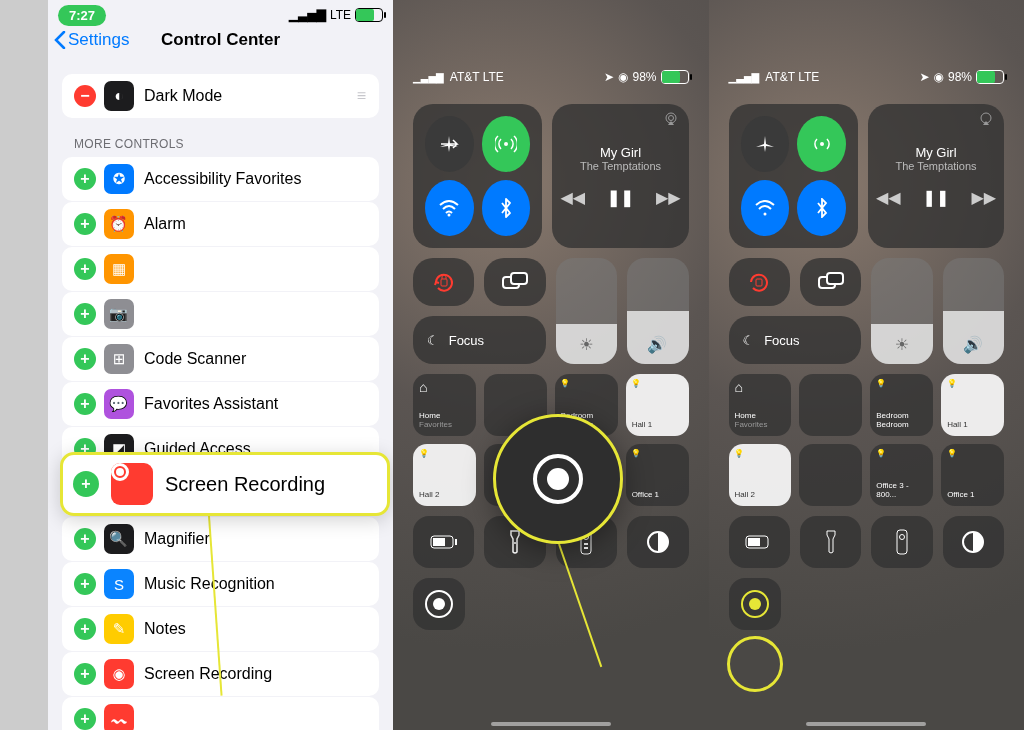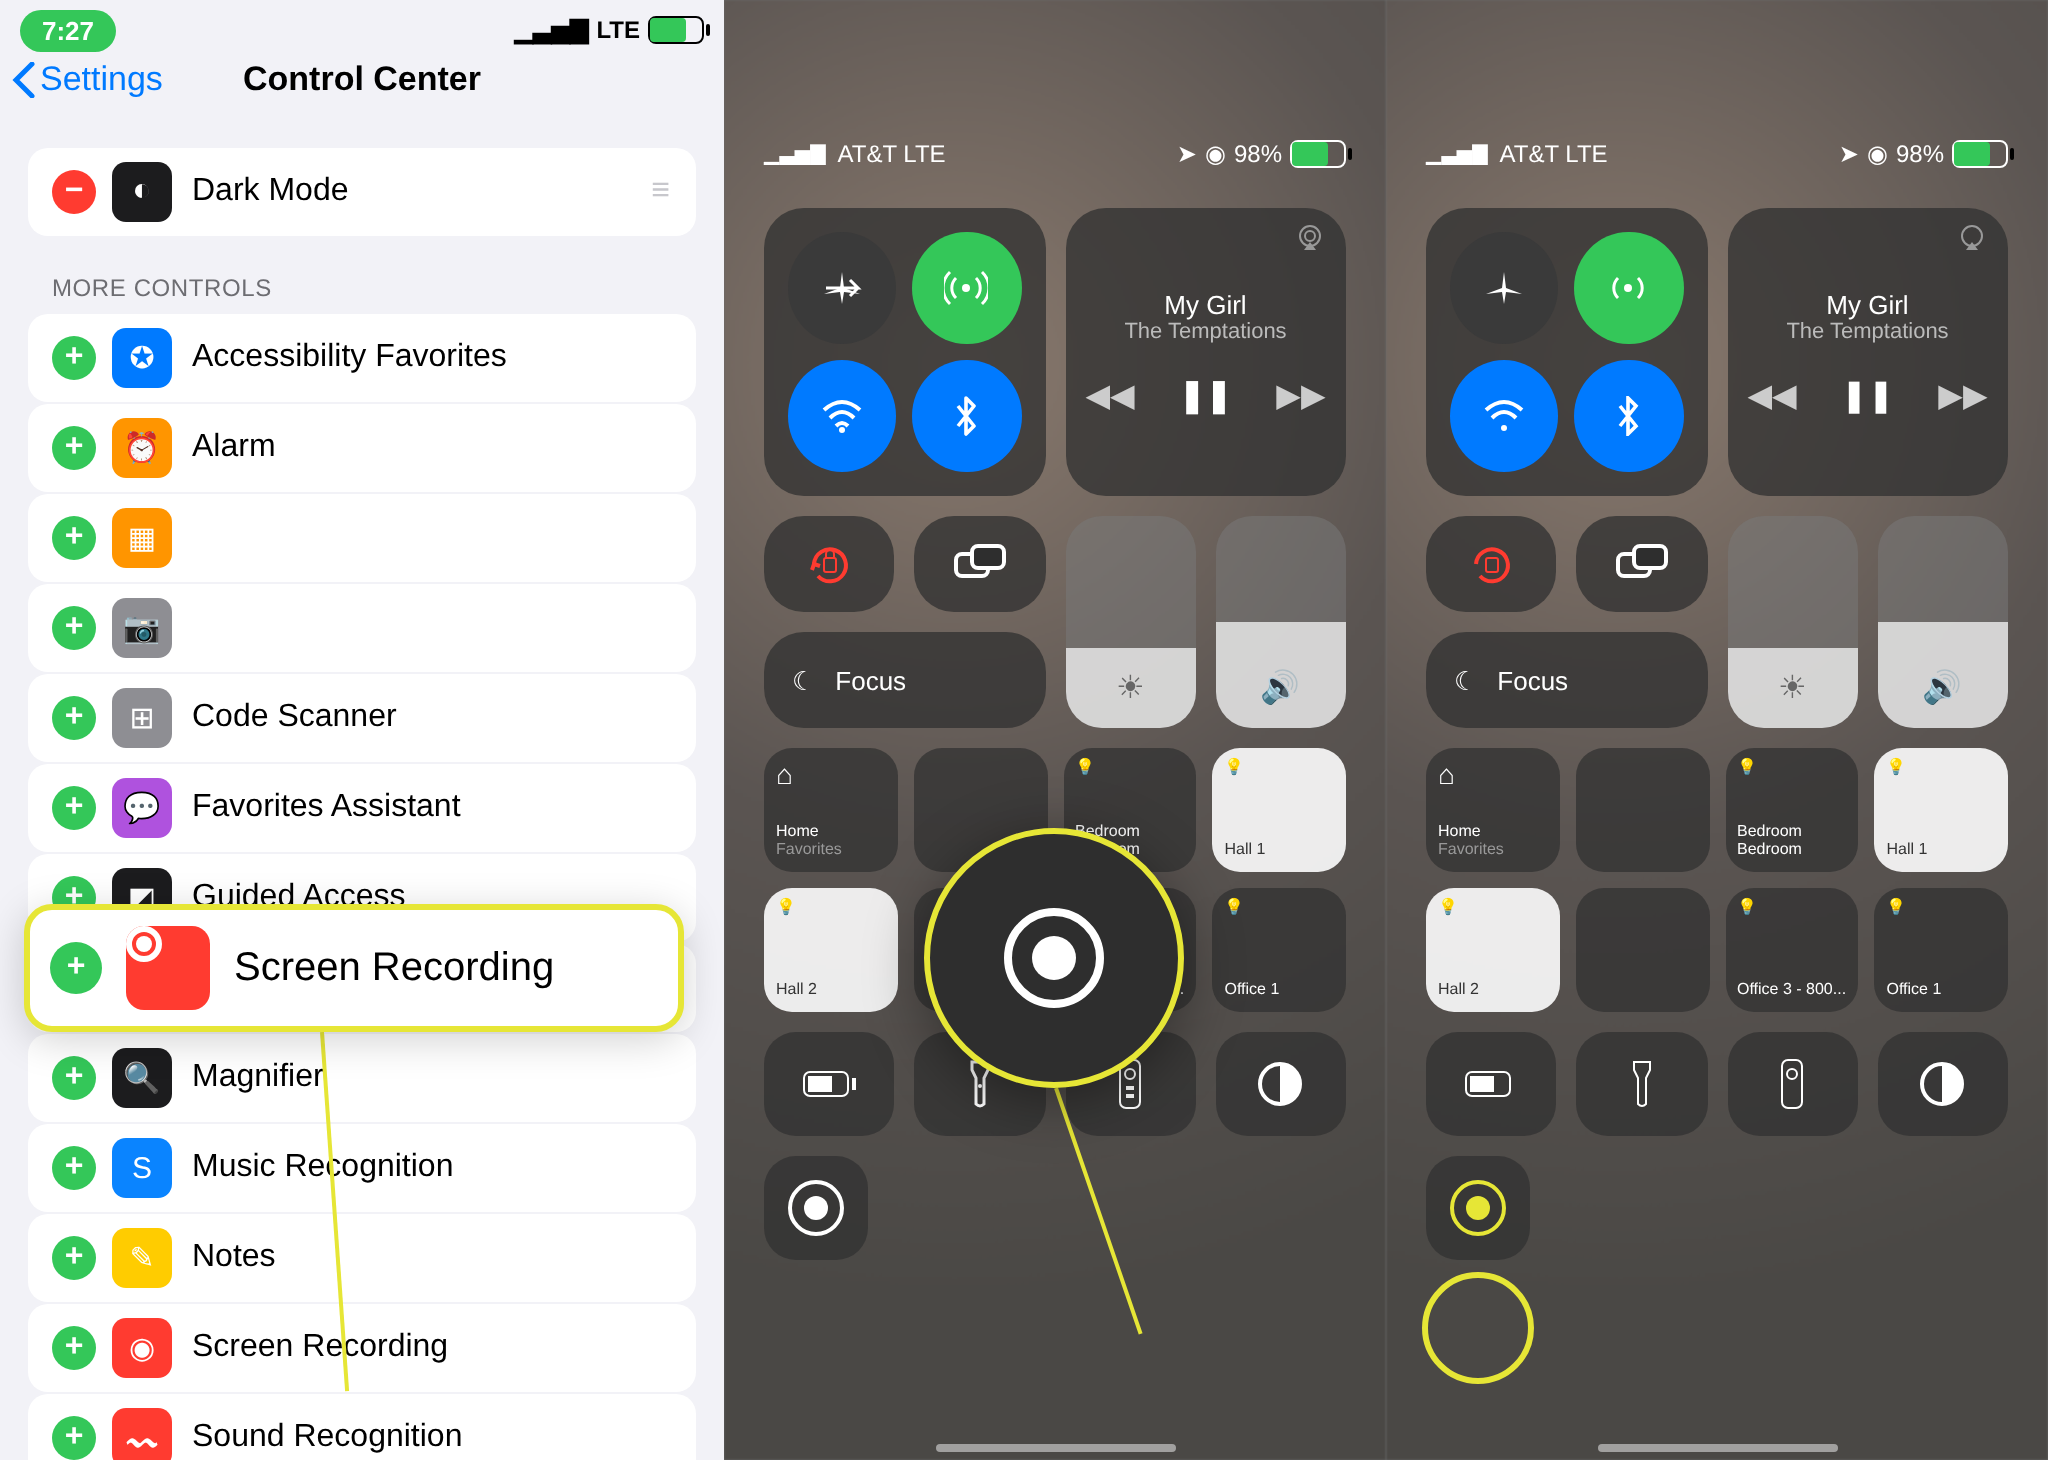--- a/index.html
+++ b/index.html
@@ -1,23 +1,23 @@
 <!DOCTYPE html>
 <html><head>
 <meta charset="utf-8">
 <style>
   * { box-sizing: border-box; margin: 0; padding: 0; }
   body { font-family: -apple-system, Helvetica, Arial, sans-serif; background: #ccc; width: 1024px; height: 730px; overflow: hidden; display: flex; }
   .panel { height: 730px; position: relative; overflow: hidden; }
   
-  .settings { width: 362px; background: #f2f2f7; }
+  .settings { width: 362px; background: #f2f2f7; margin-left: 48px; }
   .statusbar { height: 30px; display: flex; align-items: center; padding: 0 10px; font-size: 13px; font-weight: 600; }
   .pill-time { background: #34c759; color: #fff; border-radius: 12px; padding: 3px 11px; font-size: 13px; font-weight: 600; }
   .statusbar .spacer { flex: 1; }
-  .lte { font-size: 12px; font-weight: 700; margin-right: 4px; }
+  .lte { font-size: 12px; font-weight: 400; margin-right: 4px; }
   .batt-pill { display: inline-flex; width:28px; height:14px; border:1.5px solid #000; border-radius: 4px; position:relative; }
   .batt-pill .fill { background:#34c759; width:70%; height:100%; border-radius:2px; }
   .batt-pill::after { content:""; position:absolute; right:-4px; top:3px; width:2px; height:6px; background:#000; border-radius:1px; }
   .navbar { height: 44px; display: flex; align-items: flex-start; position:relative; }
   .back { color:#007aff; font-size:17px; display:flex; align-items:center; padding-left:6px; }
   .back svg { margin-right:2px; }
   .navtitle { position:absolute; left:0; right:0; text-align:center; font-weight:600; font-size:17px; pointer-events:none; }
   .row { display:flex; align-items:center; background:#fff; height:44px; padding:0 12px; border-radius:10px; margin:0 14px 1px; font-size:16px; }
   .row .icon-slot { width:30px; height:30px; border-radius:7px; display:flex; align-items:center; justify-content:center; margin:0 10px 0 8px; flex-shrink:0; }
   .row .label { flex:1; }
@@ -185,21 +185,20 @@
     <span class="icon-slot" style="background:#ff3b30;">
           <span style="color:#fff;font-size:15px;">◉</span>
         </span>
     <span class="label">Screen Recording</span>
       </div>
       <div class="row">
         <span class="pm plus">+</span>
     <span class="icon-slot" style="background:#ff3b30;">
           <span style="color:#fff;font-size:15px;">〰</span>
         </span>
-    <span class="label">Sound Recognition</span>
       </div>
     </div>
 
   <div class="highlight-row">
     <span class="pm plus">+</span>
     <span class="icon-slot" style="background:#ff3b30;">
       <span style="width:18px;height:18px;border:3px solid #fff;border-radius:9px;display:flex;align-items:center;justify-content:center;">
           <span style="width:8px;height:8px;background:#fff;border-radius:4px;"></span>
         </span>
     </span>

